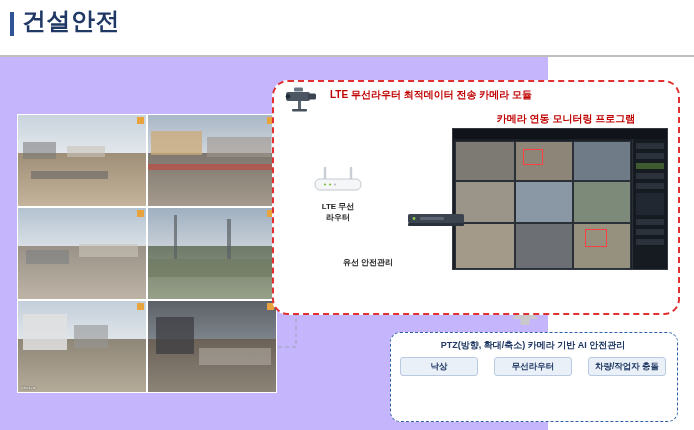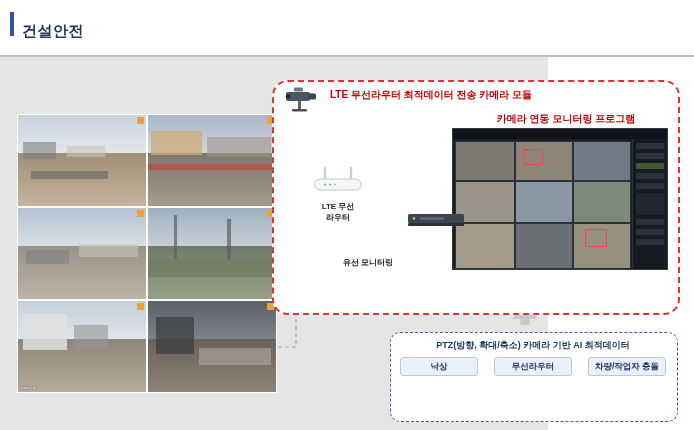--- a/index.html
+++ b/index.html
@@ -23,39 +23,39 @@
     background: #ffffff;
   }
   #header-bar {
     position: absolute;
     left: 10px; top: 12px;
     width: 4px; height: 24px;
     background: #2f5597;
   }
   #header-title {
     position: absolute;
-    left: 22px; top: 22px;
-    font-size: 15px;
+    left: 22px; top: 5px;
+    font-size: 24px;
     font-weight: bold;
     color: #1f3864;
     letter-spacing: 0.5px;
   }
   #header-rule {
     position: absolute;
     left: 0; top: 55px;
     width: 694px; height: 2px;
     background: #bfbfbf;
   }
 
   
   #canvas {
     position: absolute;
     left: 0; top: 57px;
     width: 548px; height: 373px;
-    background: #e5e5e5;
+    background: #c4b5fd;
   }
 
   
   #photo-grid {
     position: absolute;
     left: 17px; top: 57px;
     width: 258px; height: 277px;
     display: grid;
     grid-template-columns: 1fr 1fr;
     grid-template-rows: 1fr 1fr 1fr;
@@ -417,23 +417,23 @@
 
   <div id="server">
     <svg viewBox="0 0 56 16" width="56" height="16">
       <rect x="0" y="2" width="56" height="9" rx="1.5" fill="#3c4450"></rect>
       <rect x="0" y="11" width="56" height="3" rx="1" fill="#2a313b"></rect>
       <circle cx="6" cy="6.5" r="1.4" fill="#8fd14f"></circle>
       <rect x="12" y="5" width="24" height="3" rx="1" fill="#5b6573"></rect>
     </svg>
   </div>
 
-  <div id="wired-label">유선 모니터링</div>
+  <div id="wired-label">유선 안전관리</div>
 
   <div id="ptz-box"></div>
-  <div id="ptz-title">PTZ(방향, 확대/축소) 카메라 기반 AI 최적데이터</div>
+  <div id="ptz-title">PTZ(방향, 확대/축소) 카메라 기반 AI 안전관리</div>
   <div id="ptz-grid">
     <div class="ptz-cell">낙상</div>
     <div class="ptz-cell">무선라우터</div>
     <div class="ptz-cell">차량/작업자 충돌</div>
   </div>
 
 </div>
 
 </body></html>

